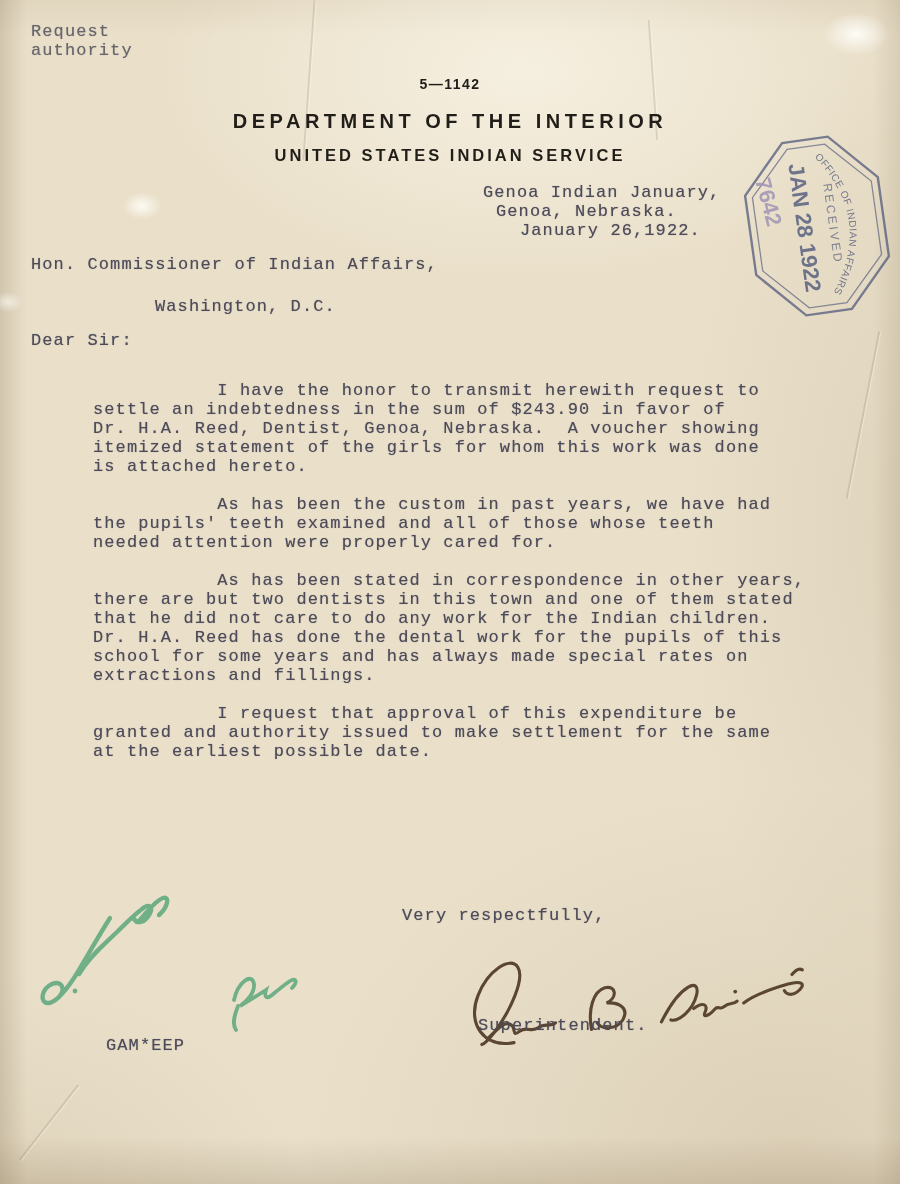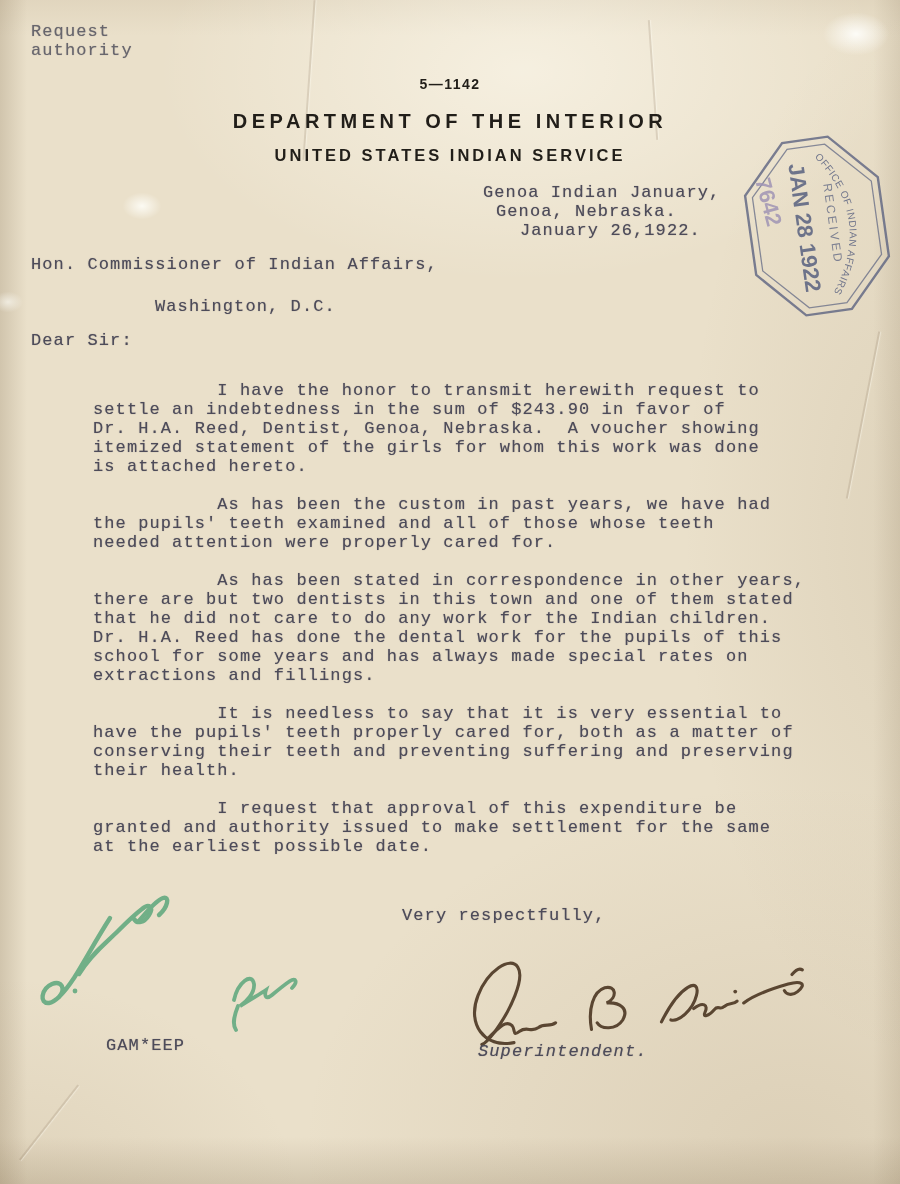--- a/index.html
+++ b/index.html
@@ -100,24 +100,20 @@
 is attached hereto.</div>
     <div class="para">           As has been the custom in past years, we have had
 the pupils' teeth examined and all of those whose teeth
 needed attention were properly cared for.</div>
     <div class="para">           As has been stated in correspondence in other years,
 there are but two dentists in this town and one of them stated
 that he did not care to do any work for the Indian children.
 Dr. H.A. Reed has done the dental work for the pupils of this
 school for some years and has always made special rates on
 extractions and fillings.</div>
-    <div class="para">           It is needless to say that it is very essential to
-have the pupils' teeth properly cared for, both as a matter of
-conserving their teeth and preventing suffering and preserving
-their health.</div>
     <div class="para">           I request that approval of this expenditure be
 granted and authority issued to make settlement for the same
 at the earliest possible date.</div>
   </div>
 
   <div class="type" style="left:402px;top:906px;">Very respectfully,</div>
 
   <div style="position:absolute;left:22px;top:890px;">
     <svg width="150" height="150" viewBox="0 0 150 150">
       <g fill="none" stroke="#53a377" stroke-width="4.4" stroke-linecap="round" opacity="0.8">
@@ -148,15 +144,15 @@
         <path d="M 252,62 C 262,54 268,58 264,66 C 261,72 268,70 274,63 C 278,58 280,64 284,60 C 290,55 294,58 298,54"></path>
         <path d="M 305,56 C 318,46 338,40 352,36 C 366,32 372,36 362,44 C 356,49 350,47 348,43"></path>
         <path d="M 356,26 C 360,21 364,19 367,21"></path>
         <circle cx="296" cy="44" r="2" fill="#4f3a26" stroke="none"></circle>
       </g>
     </svg>
   </div>
 
   <div class="type" style="left:106px;top:1036px;">GAM*EEP</div>
 
-  <div class="type" style="left:478px;top:1042px;font-style:italic;">Superintendent.</div>
+  <div class="type" style="left:478px;top:1016px;">Superintendent.</div>
 
 </div>
 
 </body></html>

